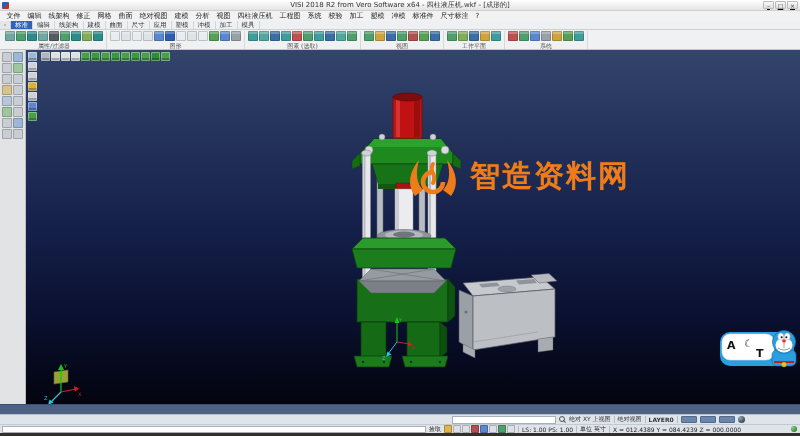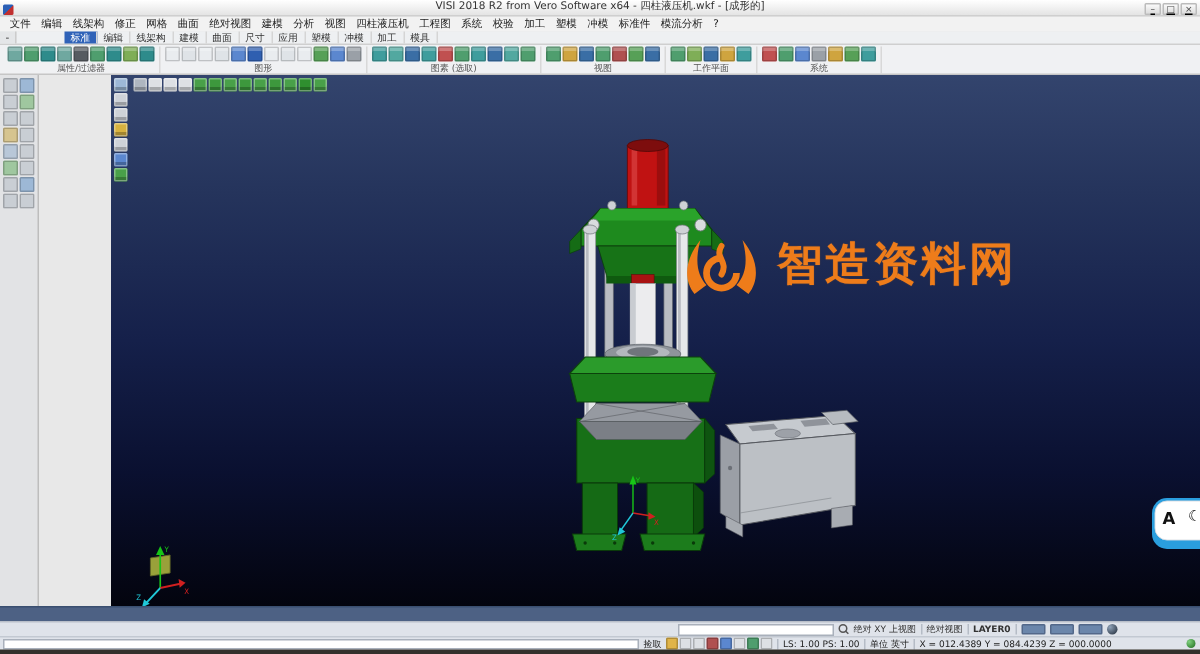--- a/index.html
+++ b/index.html
@@ -2,52 +2,52 @@
 <html><head>
 <meta charset="utf-8">
 <style>
   * { margin:0; padding:0; box-sizing:border-box; }
   html,body { width:800px; height:436px; overflow:hidden; }
   body { font-family:"DejaVu Sans","Liberation Sans",sans-serif; }
   #app { width:800px; height:436px; display:flex; flex-direction:column; background:#e8e8e8; position:relative; }
 
   
   .titlebar { height:11px; background:linear-gradient(#ffffff,#e4e4e4); border-bottom:1px solid #cfcfcf;
-              display:flex; align-items:flex-end; position:relative; flex:none;text-decoration:underline; }
+              display:flex; align-items:center; position:relative; flex:none;text-decoration:underline; }
   .app-icon { width:7px; height:7px; margin-left:2px; background:linear-gradient(135deg,#2b5fb5 50%,#c03030 50%); border-radius:1px; }
   .title-text { position:absolute; left:0; right:0; text-align:center; font-size:7px; color:#333; line-height:11px; }
   .win-controls { margin-left:auto; display:flex; gap:1px; padding-right:2px; z-index:2; }
   .win-btn { width:11px; height:8px; font-size:6px; line-height:8px; text-align:center; color:#444;
              background:linear-gradient(#fafafa,#dcdcdc); border:1px solid #bbb; border-radius:1px; }
 
   
   .menubar { height:10px; background:#f2f2f2; display:flex; align-items:center; padding-left:3px; flex:none; }
   .menu-item { font-size:7px; color:#222; padding:0 3.5px; line-height:10px; white-space:nowrap; }
 
   
   .tabbar { height:9px; background:#eef0f2; border-bottom:1px solid #cfcfcf; display:flex; align-items:stretch; flex:none; }
   .collapse-btn { width:11px; font-size:7px; line-height:8px; text-align:center; color:#333; border-right:1px solid #ccc; background:#e4e6e8; }
   .tab { font-size:6.5px; color:#333; padding:0 4px; line-height:8px; border-right:1px solid #d5d5d5; white-space:nowrap; }
-  .tab.active { background:#2f62b8; color:#fff;margin-left:32px; }
+  .tab.active { background:#2f62b8; color:#fff; }
 
   
   .toolbar { height:20px; background:#f0f1f3; border-bottom:1px solid #c6c6c6; display:flex; align-items:flex-start; padding:1px 0 0 2px; flex:none; }
   .tgroup { display:flex; flex-direction:column; align-items:center; padding:0 3px; border-right:1px solid #d8d8d8; }
   .ticons { display:flex; gap:1px; }
   .ticon { width:10px; height:10px; border-radius:1px; box-shadow:inset 0 0 0 1px rgba(0,0,0,.18), inset 0 3px 0 rgba(255,255,255,.25); }
   .tlabel { font-size:6px; color:#555; margin-top:1px; white-space:nowrap; line-height:7px; }
 
   
   .main { flex:1; display:flex; min-height:0; }
   .leftpanel { width:26px; background:#e2e3e5; border-right:1px solid #bdbdbd; display:flex; flex-wrap:wrap;
                gap:1px; align-content:flex-start; justify-content:center; padding-top:2px; }
   .lp-icon { width:10px; height:10px; border-radius:1px; box-shadow:inset 0 0 0 1px rgba(0,0,0,.2); }
 
   .viewport { flex:1; position:relative; overflow:hidden;
-              background:linear-gradient(180deg,#33446d 0%, #25345c 22%, #15204a 50%, #0a1030 75%, #03040e 100%);margin-left:48px; }
+              background:linear-gradient(180deg,#33446d 0%, #25345c 22%, #15204a 50%, #0a1030 75%, #03040e 100%); }
   .vp-toprow { position:absolute; top:2px; left:15px; display:flex; gap:1px; }
   .vp-sidecol { position:absolute; top:2px; left:2px; display:flex; flex-direction:column; gap:1px; }
   .vp-icon { width:9px; height:9px; border-radius:1px; box-shadow:inset 0 0 0 1px rgba(255,255,255,.35), inset 0 -3px 0 rgba(0,0,0,.25); }
 
   svg.scene { position:absolute; inset:0; width:100%; height:100%; }
 
   .watermark { position:absolute; left:379px; top:102px; display:flex; align-items:center; gap:9px; }
   .wm-text { font-size:30px; font-weight:bold; color:#ee7c1a; letter-spacing:2px; white-space:nowrap;
              text-shadow:0 0 1px rgba(238,124,26,.4); }
 
@@ -105,21 +105,21 @@
       <span class="menu-item">分析</span>
       <span class="menu-item">视图</span>
       <span class="menu-item">四柱液压机</span>
       <span class="menu-item">工程图</span>
       <span class="menu-item">系统</span>
       <span class="menu-item">校验</span>
       <span class="menu-item">加工</span>
       <span class="menu-item">塑模</span>
       <span class="menu-item">冲模</span>
       <span class="menu-item">标准件</span>
-      <span class="menu-item">模流分析</span>
+      <span class="menu-item">尺寸标注</span>
       <span class="menu-item">?</span>
     </div>
 
   <div class="tabbar">
       <span class="collapse-btn">-</span>
       <span class="tab active">标准</span>
       <span class="tab">编辑</span>
       <span class="tab">线架构</span>
       <span class="tab">建模</span>
       <span class="tab">曲面</span>

